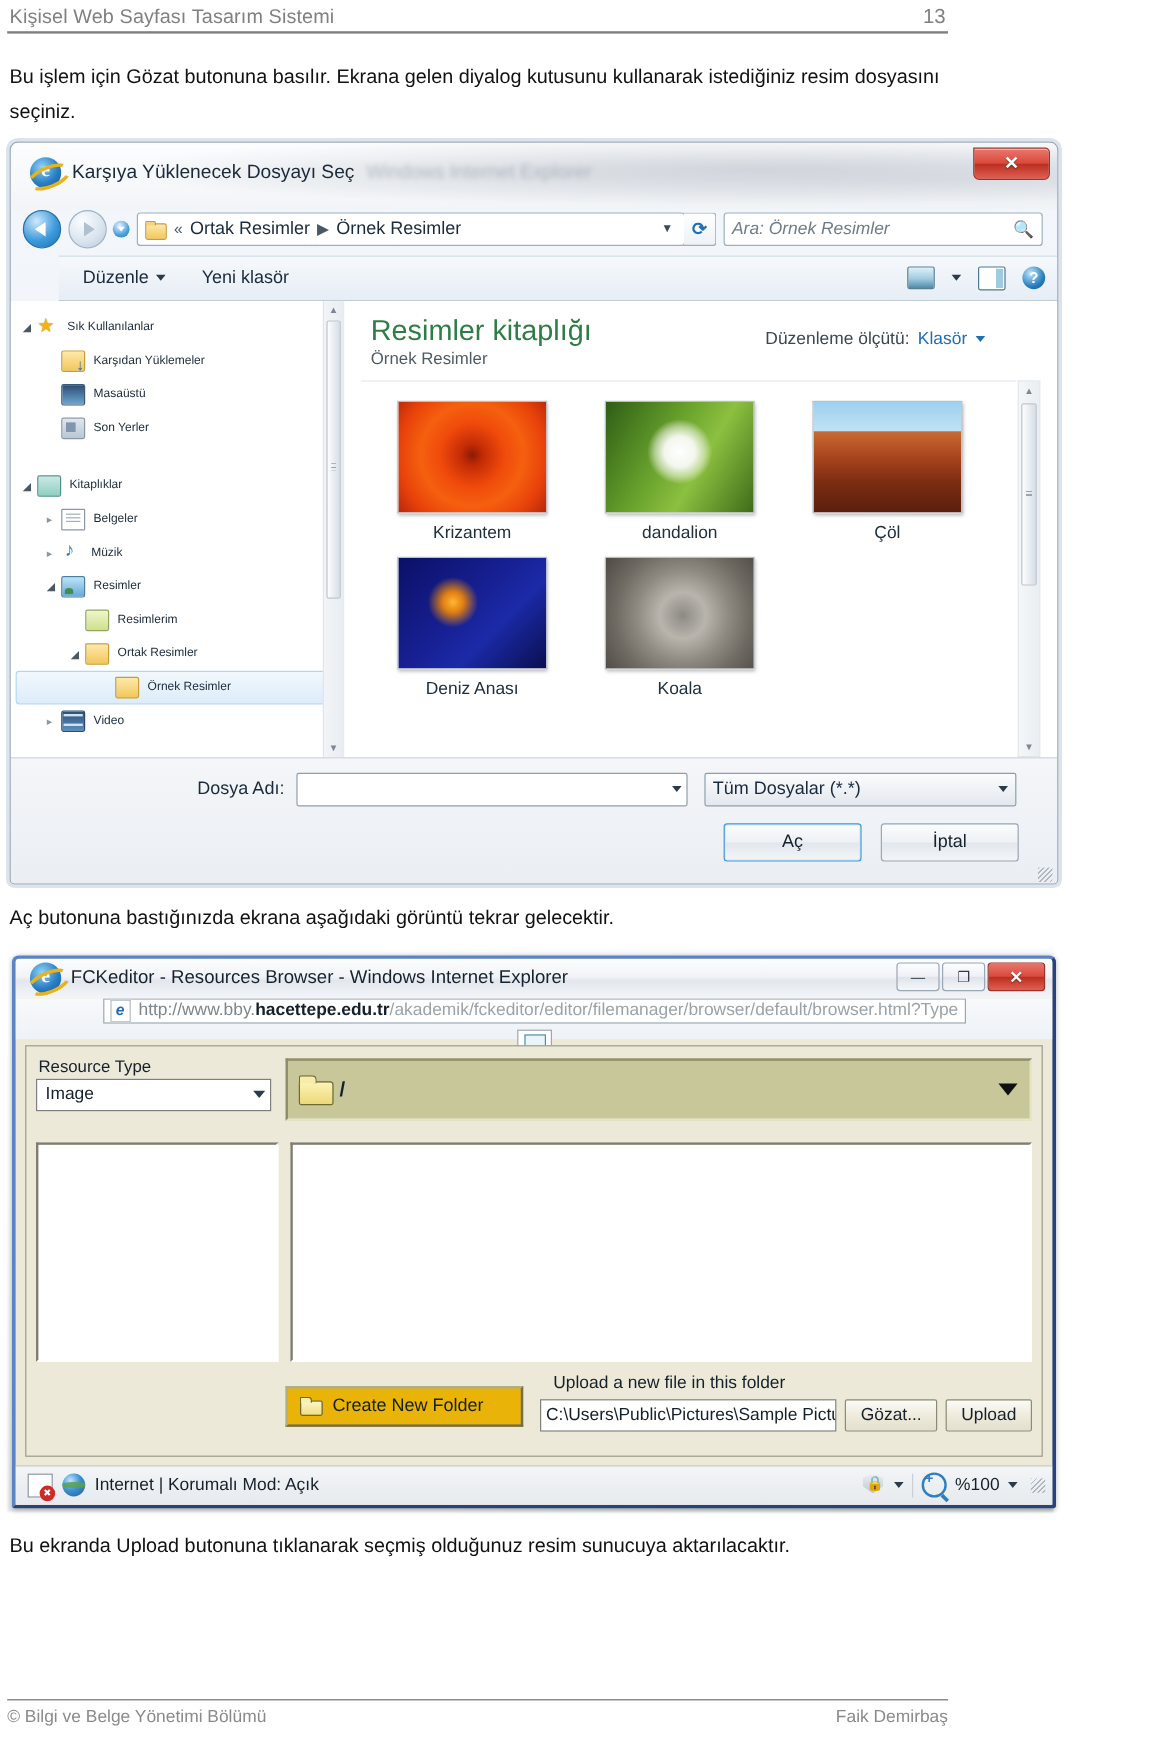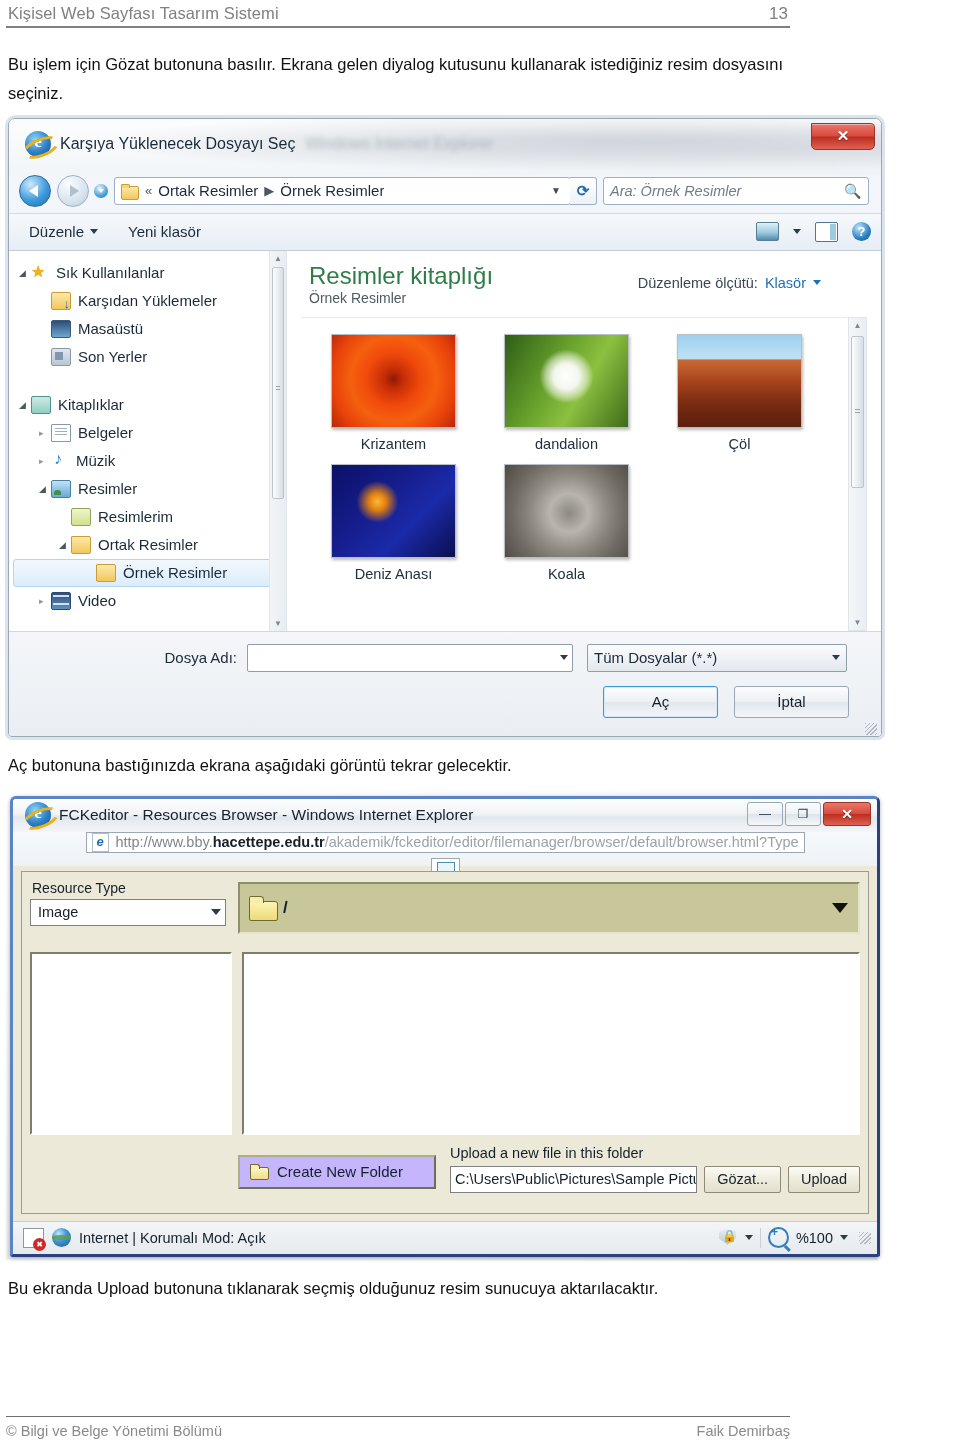--- a/index.html
+++ b/index.html
@@ -178,41 +178,41 @@
     display:flex;align-items:center;padding:0 6px;
     font-style: italic; color:#6f7c88; font-size:14.5px;
   }
   .searchbox .mag{ margin-left:auto; font-style:normal; color:#2b6ea8; font-size:14px; }
 
   .f1-toolbar{
     position:relative; height:36px;
     background: linear-gradient(180deg,#f6f9fc 0%, #e6edf5 100%);
     border-top:1px solid #d4dde6; border-bottom:1px solid #c2ccd6;
     display:flex;align-items:center; padding:0 10px 0 20px;
-    font-size:15px;color:#1b2a3a;
+    font-size:15px;color:#1b2a3a;margin-left:40px;
   }
   .tb-item{ margin-right:30px; display:flex;align-items:center;gap:6px;}
   .caret{ width:0;height:0;border-left:4px solid transparent;border-right:4px solid transparent;border-top:5px solid #2b3b4a;}
   .tb-right{ margin-left:auto; display:flex;align-items:center;gap:14px;}
   .ic-views{ width:21px;height:17px;border:1px solid #5c7e93;border-radius:2px;
     background:linear-gradient(180deg,#dff0f8 0%,#9fcbe0 55%,#4e8ca8 100%);}
   .ic-pane{ width:21px;height:18px;border:1px solid #4e7890;border-radius:2px;background:#fff;position:relative;}
   .ic-pane:after{content:"";position:absolute;right:1px;top:1px;bottom:1px;width:6px;background:#9fcbe0;}
   .ic-help{ width:19px;height:19px;border-radius:50%;
     background: radial-gradient(circle at 36% 30%, #bfe6fb 0%, #2a7fc0 60%, #14537f 100%);
     color:#fff;font-size:13px;font-weight:bold;display:flex;align-items:center;justify-content:center;}
 
   .f1-body{ position:relative; display:flex; height: 380px; background:#fff;}
   .navpane{
     width: 277px; flex:none; background:#fff; position:relative;
     border-right:1px solid #dfe6ec;
     padding-top: 8px;
   }
   .tree-item{
-    display:flex;align-items:center; height:28px; font-size:15px; color:#1b2a3a;
+    display:flex;align-items:center; height:28px; font-size:10px; color:#1b2a3a;
     padding-left: 10px; position:relative; white-space:nowrap;
   }
   .tree-item.sel{
     background:linear-gradient(180deg,#f2f8fd 0%,#dcecfa 100%);
     border:1px solid #b5d6f0; border-radius:3px;
     margin:0 6px 0 4px; padding-left:6px; height:26px;
   }
   .exp{ width:12px; flex:none; color:#6b7884; font-size:9px; }
   .exp.open:after{ content:"\25E2"; color:#4a5862; }
   .exp.closed:after{ content:"\25B8"; color:#8b97a2; }
@@ -445,32 +445,32 @@
   .pane-right{
     flex:1 1 auto; background:#fff;
     border:2px solid; border-color:#7f7e6e #ffffff #ffffff #7f7e6e;
   }
   .f2-bottom{
     position:absolute; left:216px; right:8px; bottom:8px; height:66px;
     display:flex; align-items:flex-start; gap:14px; padding-top:6px;
   }
   .cnf-btn{
     width:184px;height:30px; flex:none; margin-top:16px;
-    background:#c4b5fd; border:2px solid;
+    background:#eab308; border:2px solid;
     border-color:#b0ae88 #6f6d52 #6f6d52 #b0ae88;
     display:flex;align-items:center; gap:8px; padding-left:10px;
     font-size:15px;color:#15202b;
   }
   .cnf-ic{ width:19px;height:15px;position:relative;flex:none;}
   .cnf-ic:before{content:"";position:absolute;left:0;top:3px;width:17px;height:11px;
     background:linear-gradient(180deg,#fdf6c4,#f0dd8a);border:1.2px solid #6f6a2f;border-radius:1px 2px 2px 2px;}
   .cnf-ic:after{content:"";position:absolute;left:0;top:0;width:8px;height:4px;
     background:#f8efb4;border:1.2px solid #6f6a2f;border-bottom:none;border-radius:1px 3px 0 0;}
   .upload-block{ flex:1 1 auto; min-width:0; padding-top:6px;}
-  .upload-label{ font-size:14.5px; color:#15202b;}
+  .upload-label{ font-size:14.5px; color:#15202b;margin-left:11px;}
   .upload-row{ display:flex; align-items:center; gap:7px; margin-top:5px;}
   .upload-input{
     flex:1 1 auto; height:25px; background:#fff; border:1px solid #7f7f7f;
     display:flex;align-items:center; padding:0 4px; font-size:14.5px; color:#15202b;
     white-space:nowrap; overflow:hidden; min-width:0;
   }
   .xpbtn{
     height:25px; padding:0 12px; flex:none;
     background:linear-gradient(180deg,#fbfbf7 0%, #eeebdc 52%, #e2dfcd 100%);
     border:1px solid #8d8b76; border-radius:2px;

